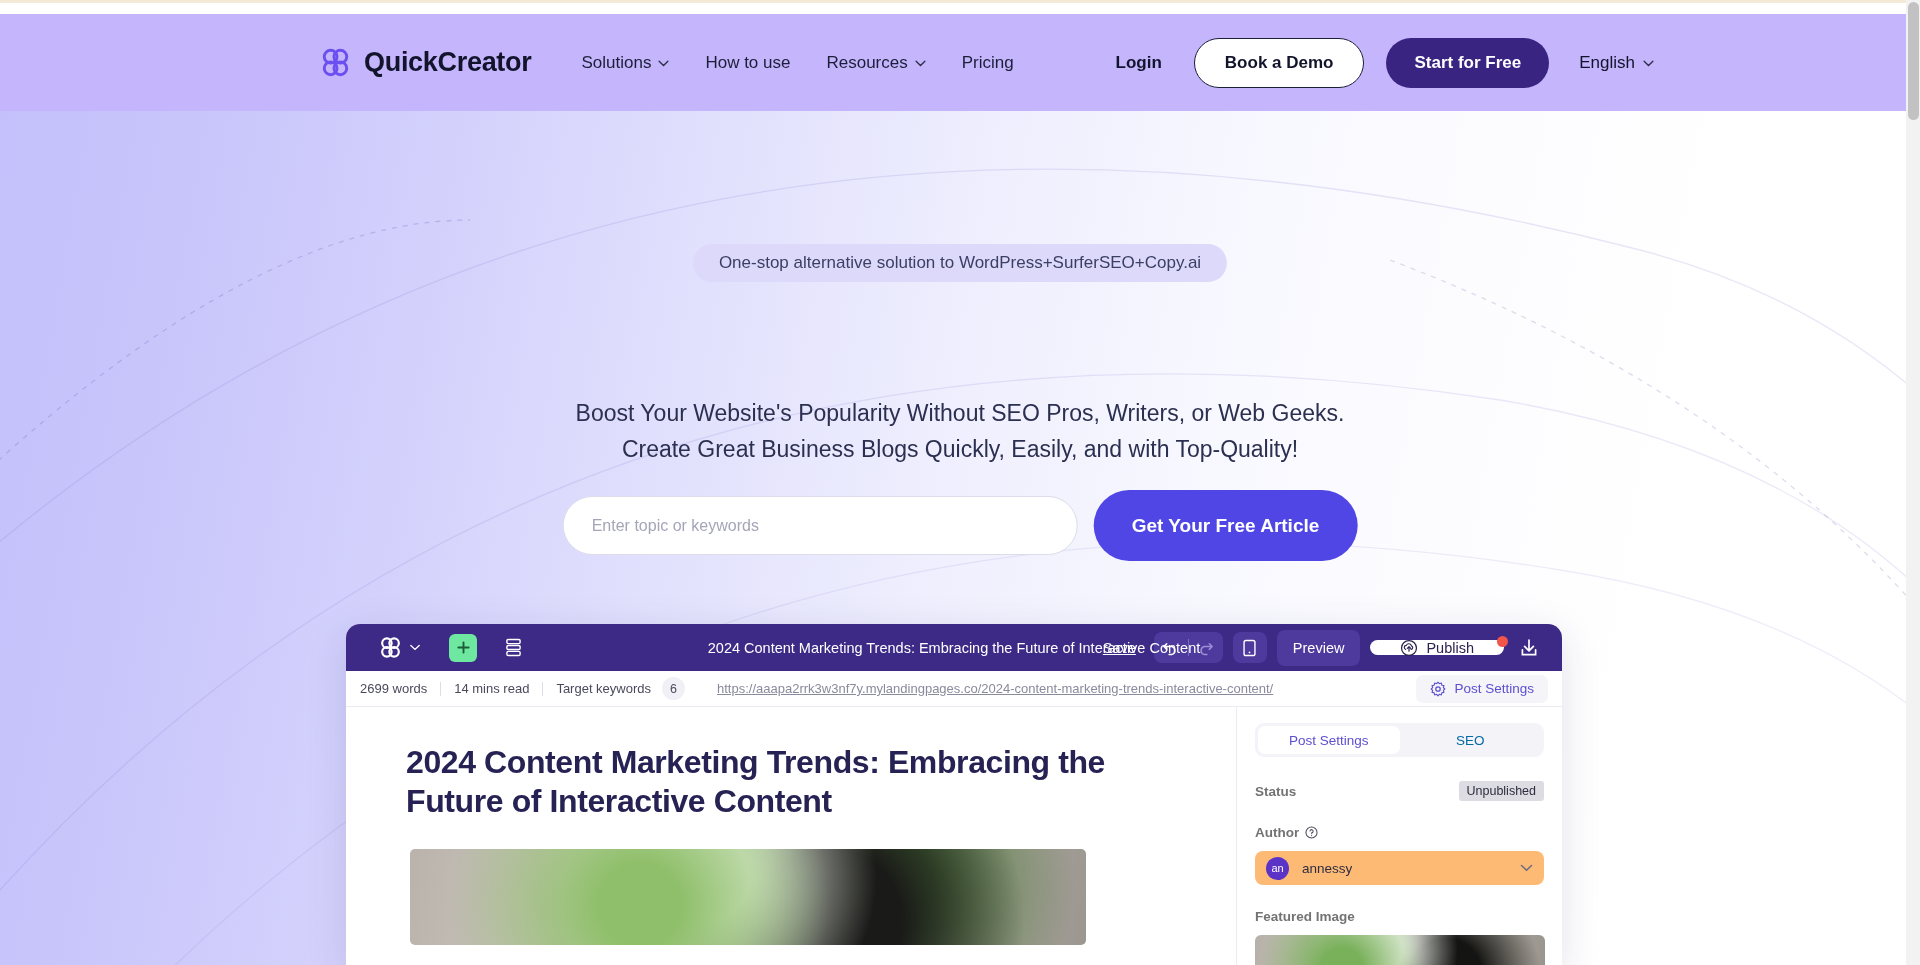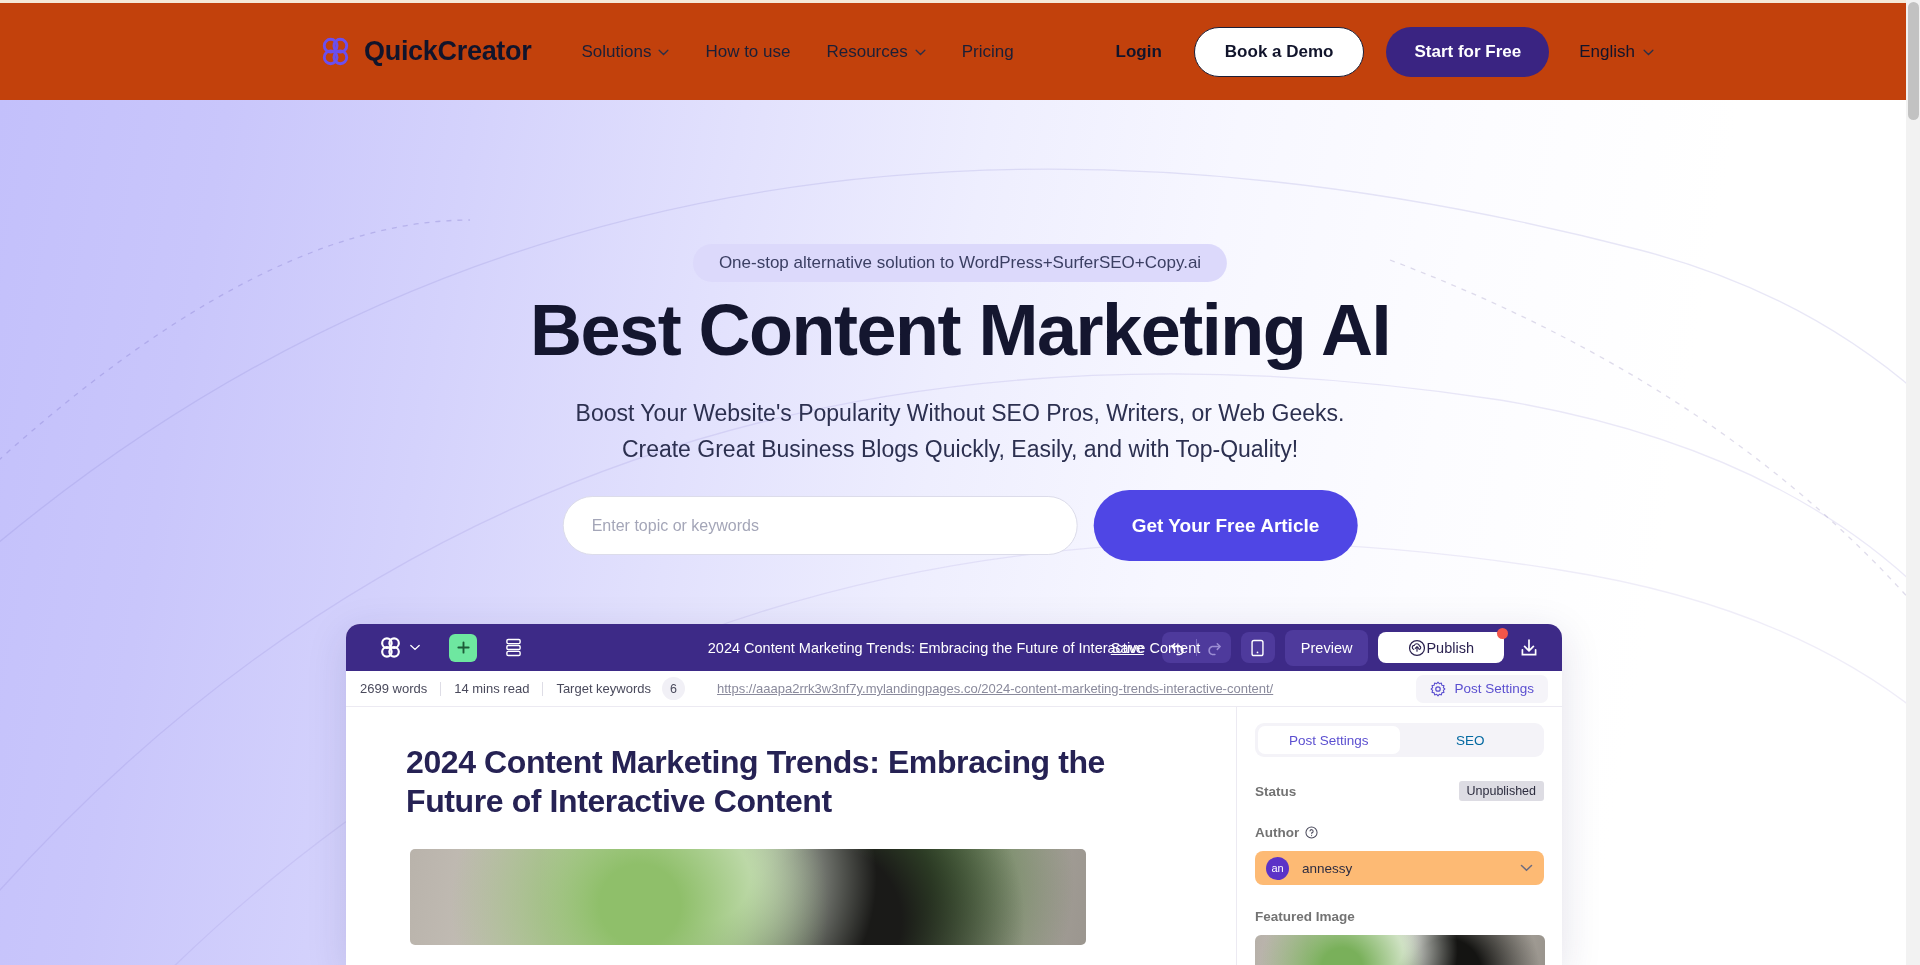--- a/index.html
+++ b/index.html
@@ -13,22 +13,22 @@
   .page { position: relative; width: 1920px; height: 965px; overflow: hidden; }
 
   
   .top-accent {
     position: absolute; top: 0; left: 0; width: 1920px; height: 3px;
     background: #f5e9d7;
   }
 
   
   .site-header {
-    position: absolute; top: 3px; left: 0; width: 1920px; height: 97px;
-    background: #c2410c;
+    position: absolute; top: 14px; left: 0; width: 1920px; height: 97px;
+    background: #c4b5fd;
     display: flex; align-items: center;
     z-index: 40;
   }
   .brand {
     display: flex; align-items: center; gap: 13px;
     margin-left: 320px;
   }
   .brand-mark { width: 31px; height: 31px; display: block; }
   .brand-name {
     font-size: 27px; font-weight: 700; color: #11142b; letter-spacing: -0.3px;
@@ -175,22 +175,22 @@
     cursor: pointer;
   }
   .tb-divider { width: 1px; height: 17px; background: #7a6ac0; }
   .tb-preview {
     background: #4e3a9c; border-radius: 8px; height: 36px;
     display: flex; align-items: center; padding: 0 16px;
     color: #fff; font-size: 14.5px; cursor: pointer; margin-right: 10px;
     white-space: nowrap;
   }
   .tb-publish {
-    background: #ffffff; border-radius: 8px; height: 31px;
-    display: flex; align-items: center; padding: 0 30px;
+    background: #ffffff; border-radius: 8px; height: 15px;
+    display: flex; align-items: center; gap: 8px; padding: 0 30px;
     color: #2b2250; font-size: 14.5px; cursor: pointer;
     position: relative; margin-right: 12px; white-space: nowrap;
   }
   .tb-dot {
     position: absolute; top: -4px; right: -4px;
     width: 11px; height: 11px; border-radius: 50%; background: #f2564a;
   }
   .tb-download { width: 26px; height: 26px; cursor: pointer; margin-right: 6px; }
 
   
@@ -346,21 +346,20 @@
     <svg class="hero-arcs" viewBox="0 0 1920 865" preserveAspectRatio="none">
       <path d="M -130 560 Q 560 -130 1640 150 Q 1890 215 2030 420" fill="none" stroke="rgba(120,110,200,0.17)" stroke-width="1.3"></path>
       <path d="M -60 860 Q 520 150 1500 300 Q 1860 360 2010 600" fill="none" stroke="rgba(120,110,200,0.15)" stroke-width="1.3"></path>
       <path d="M 140 900 Q 700 330 1560 470 Q 1880 520 2020 720" fill="none" stroke="rgba(120,110,200,0.12)" stroke-width="1.3"></path>
       <path d="M -180 540 Q 200 120 470 120" fill="none" stroke="rgba(120,110,200,0.3)" stroke-width="1.3" stroke-dasharray="5 6"></path>
       <path d="M 1390 160 Q 1760 300 1960 560" fill="none" stroke="rgba(150,140,190,0.3)" stroke-width="1.3" stroke-dasharray="5 6"></path>
     </svg>
 
     <div class="badge">One-stop alternative solution to WordPress+SurferSEO+Copy.ai</div>
 
-    <h1 class="headline">Best Content Marketing AI</h1>
 
     <div class="subhead">
       <div>Boost Your Website's Popularity Without SEO Pros, Writers, or Web Geeks.</div>
       <div>Create Great Business Blogs Quickly, Easily, and with Top-Quality!</div>
     </div>
 
     <div class="search-row">
       <input class="search-input" type="text" placeholder="Enter topic or keywords" style="">
       <button class="btn-article">Get Your Free Article</button>
     </div>

